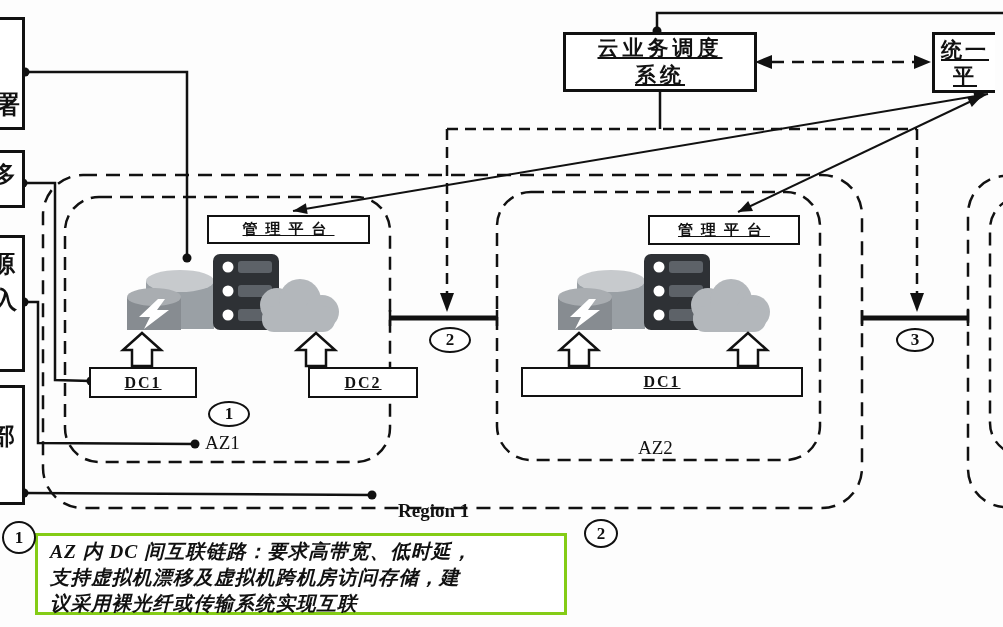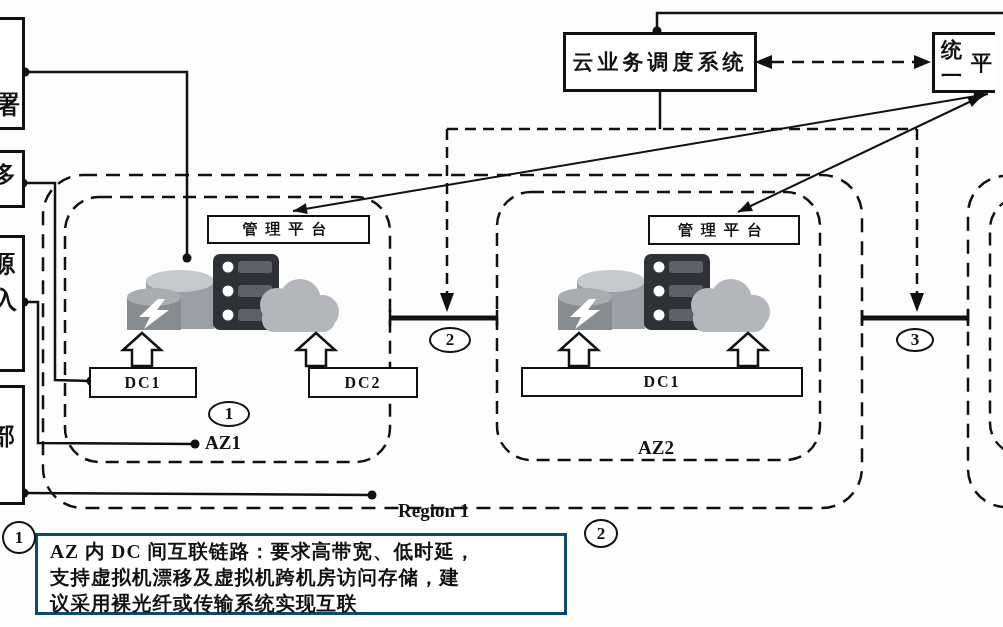--- a/index.html
+++ b/index.html
@@ -8,34 +8,34 @@
     position: relative;
     width: 1003px; height: 627px;
     background: #fdfdfd;
     overflow: hidden;
     font-family: "Liberation Serif", "DejaVu Serif", serif;
     color: #111;
   }
   .stage svg.lines { position:absolute; left:0; top:0; width:1003px; height:627px; }
   .box {
     position:absolute; background:#fff; border:3px solid #111;
-    display:flex; align-items:center; justify-content:center;
-    text-align:center; font-weight:bold;
+    display:flex; flex-direction:column; align-items:center; justify-content:center;
+    text-align:center; font-weight:bold;text-decoration:underline;
   }
   .thinbox { border-width:2.5px; }
-  .lbl { position:absolute; font-weight:bold; white-space:nowrap; }
+  .lbl { position:absolute; font-weight:normal; white-space:nowrap; }
   .badge {
     position:absolute; background:#fff; border:2.5px solid #111; border-radius:50%;
     display:flex; align-items:center; justify-content:center;
     font-weight:bold; font-size:17px;
   }
   .note {
-    position:absolute; background:#fff; border:3px solid #0c4a6e;
+    position:absolute; background:#fff; border:3px solid #84cc16;
     font-weight:bold; font-size:19.5px; line-height:26px;
-    padding:3px 8px 0 12px; letter-spacing:1px; white-space:nowrap;
+    padding:3px 8px 0 12px; letter-spacing:1px; white-space:nowrap;font-style:italic;
   }
   .leftbox { position:absolute; background:#fff; border:3px solid #111; }
   .leftbox span { position:absolute; font-weight:bold; font-size:23px; }
   .mgmt { font-size:15px; letter-spacing:8px; padding-left:0; }
   .dc   { font-size:16px; letter-spacing:2px;text-align:center; }
 </style>
 </head>
 <body>
 
 <div class="stage">

